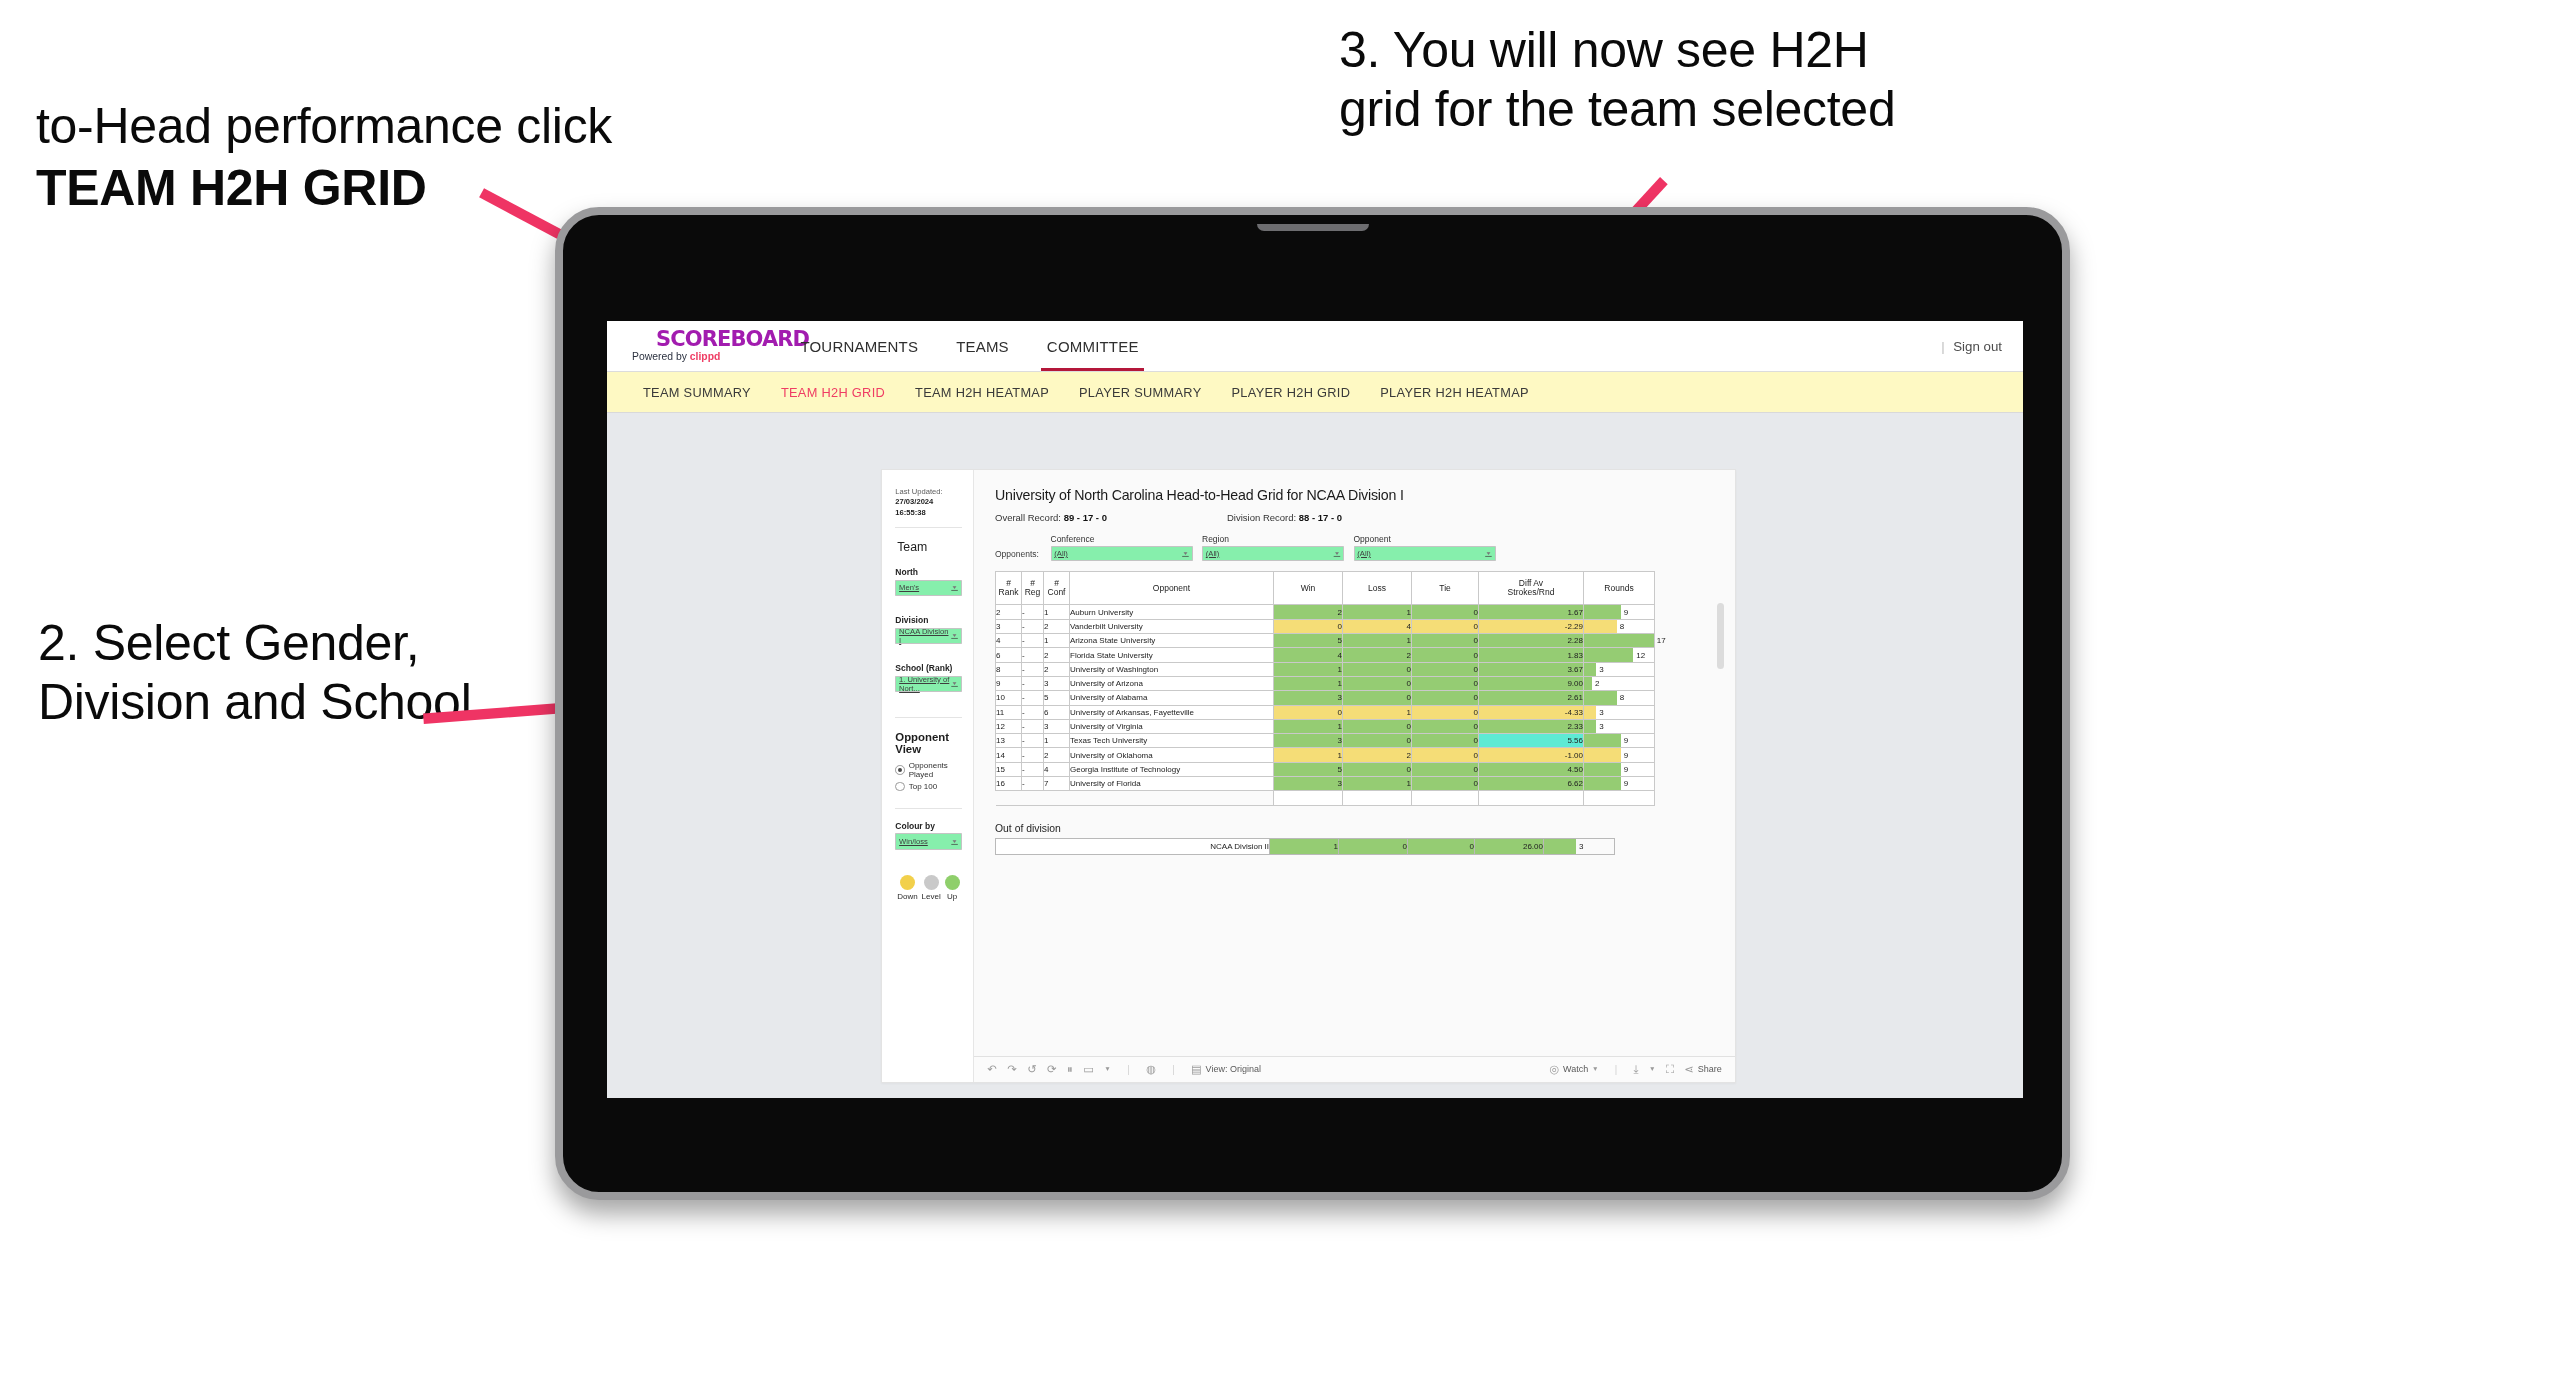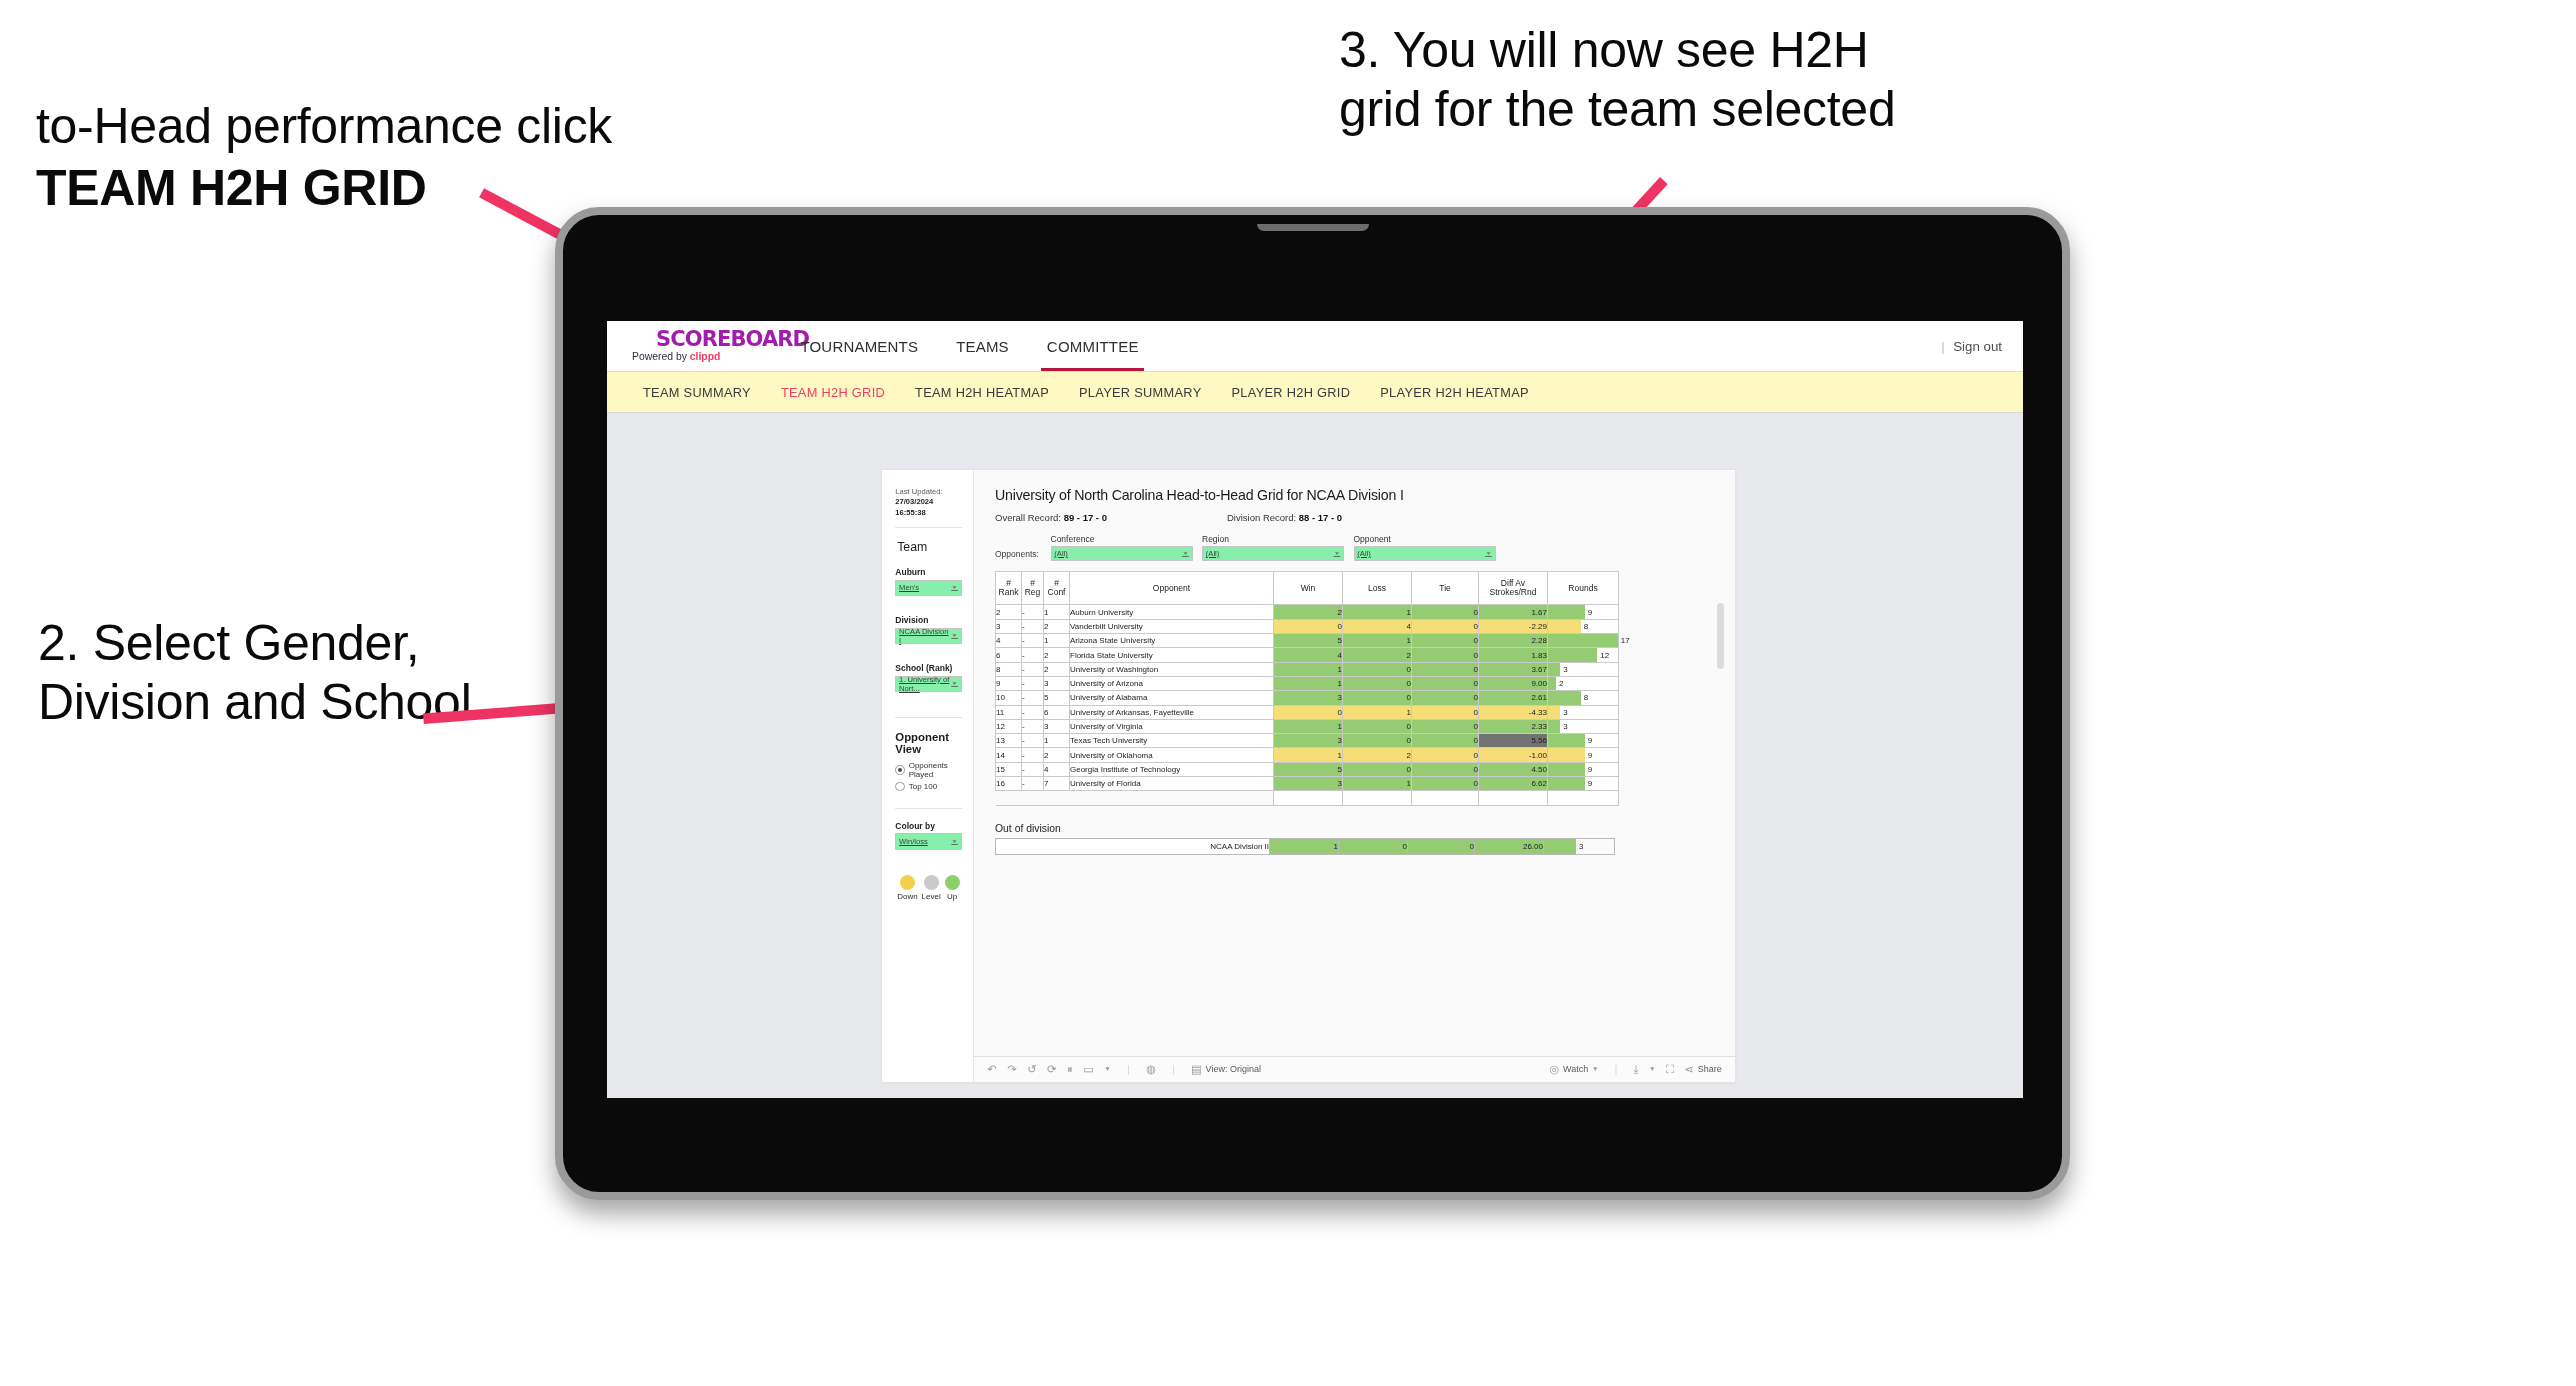--- a/index.html
+++ b/index.html
@@ -208,21 +208,21 @@
       <div class="viz">
 
         <div class="side">
           <div class="upd">
             <span>Last Updated:</span>
             <b>27/03/2024 16:55:38</b>
           </div>
           <hr>
           <h3>Team</h3>
 
-          <div class="flabel">Auburn</div>
+          <div class="flabel">North</div>
           <div class="sel">
             <span>Men's</span>
             <span class="car">▼</span>
           </div>
           <div class="fgap"></div>
 
           <div class="flabel">Division</div>
           <div class="sel">
             <span>NCAA Division I</span>
             <span class="car">▼</span>
@@ -450,21 +450,21 @@
                     </td>
                   </tr>
                   <tr>
                     <td class="c-rank w-rank">13</td>
                     <td class="c-reg w-reg">-</td>
                     <td class="c-conf w-conf">1</td>
                     <td class="c-opp w-opp">Texas Tech University</td>
                     <td class="num w-win" style="background: rgb(149, 204, 115);">3</td>
                     <td class="num w-loss" style="background: rgb(149, 204, 115);">0</td>
                     <td class="num w-tie" style="background: rgb(149, 204, 115);">0</td>
-                    <td class="num w-diff" style="background: #737373;">5.56</td>
+                    <td class="num w-diff" style="background: #5eead4; padding-left: 36px;">5.56</td>
                     <td class="rounds w-rounds">
                       <span class="bar" style="width:52.94117647058824%;background:#95cc73"></span>
                       <span class="v" style="left:52.94117647058824%">9</span>
                     </td>
                   </tr>
                   <tr>
                     <td class="c-rank w-rank">14</td>
                     <td class="c-reg w-reg">-</td>
                     <td class="c-conf w-conf">2</td>
                     <td class="c-opp w-opp">University of Oklahoma</td>

